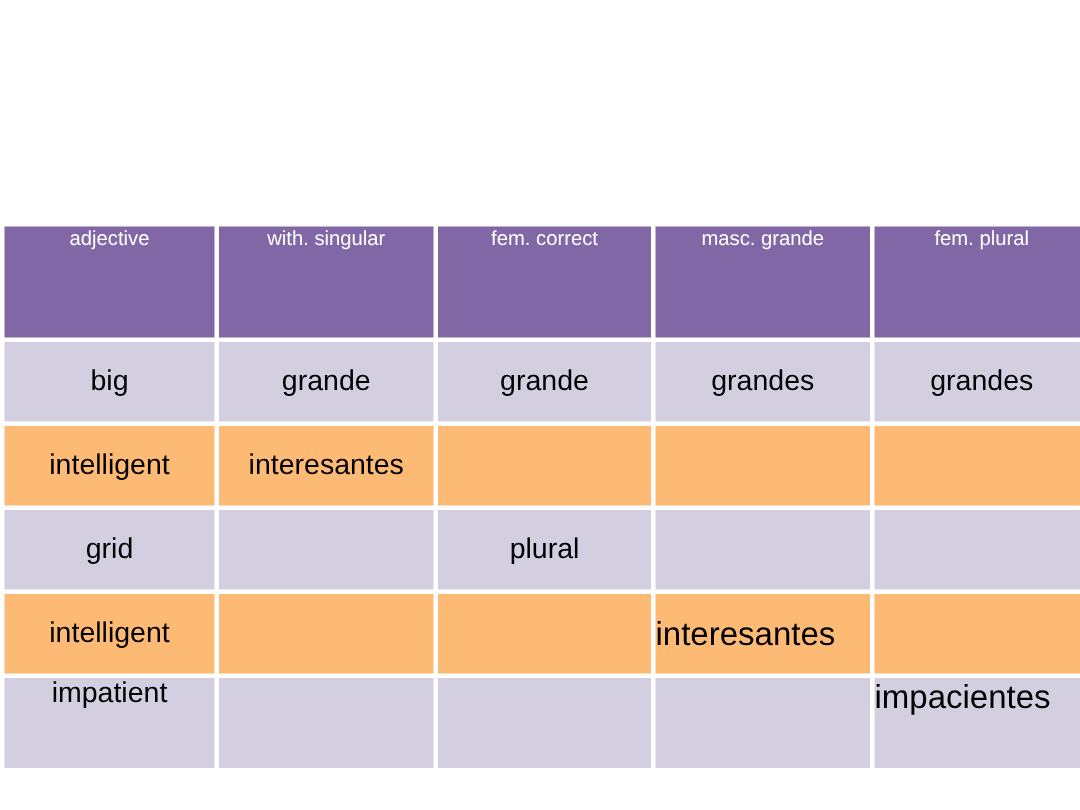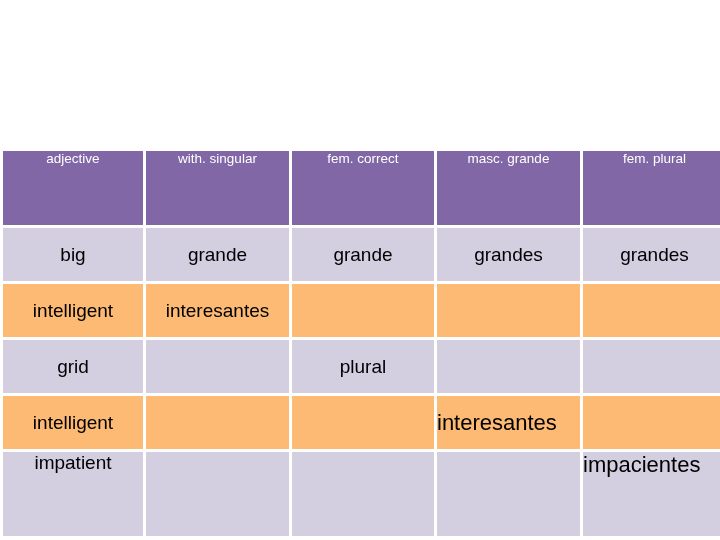--- a/index.html
+++ b/index.html
@@ -88,21 +88,21 @@
     font-size: 19px;
     color: #000000;
     vertical-align: middle;
     box-sizing: border-box;
     padding: 0 6px;
   }
   .row-dark .bcell { background: #d3cfe0; }
   .row-light .bcell { background: #fdba74; }
 
   
-  .row-last .bcell { height: 84px; vertical-align: top; padding-top: 14px; }
+  .row-last .bcell { height: 60px; vertical-align: top; padding-top: 14px; }
 
   .ta-center { text-align: center; }
   .ta-left   { text-align: left; padding-left: 10px; }
 
   .small-txt { font-size: 22px; }
 </style>
 </head>
 <body>
 
 <div id="page">

